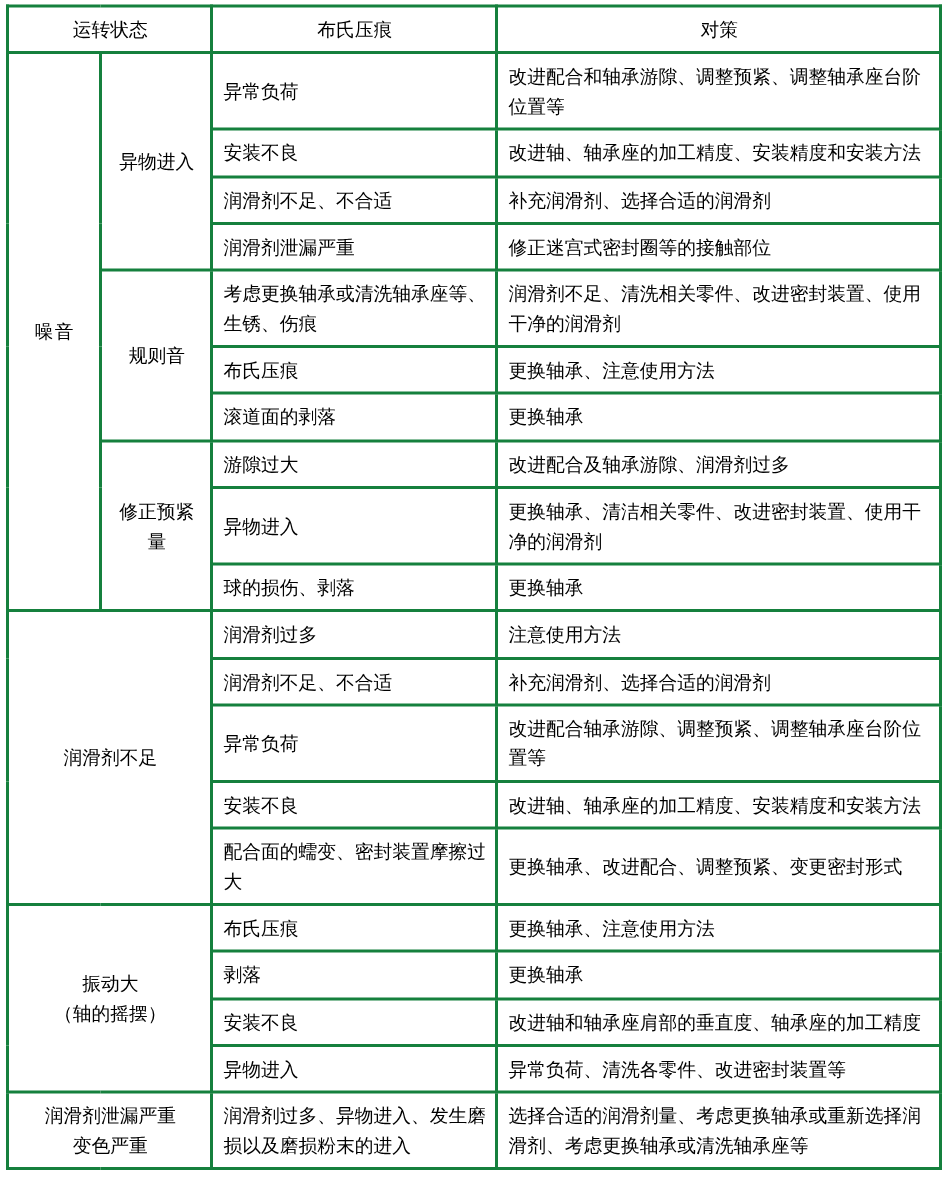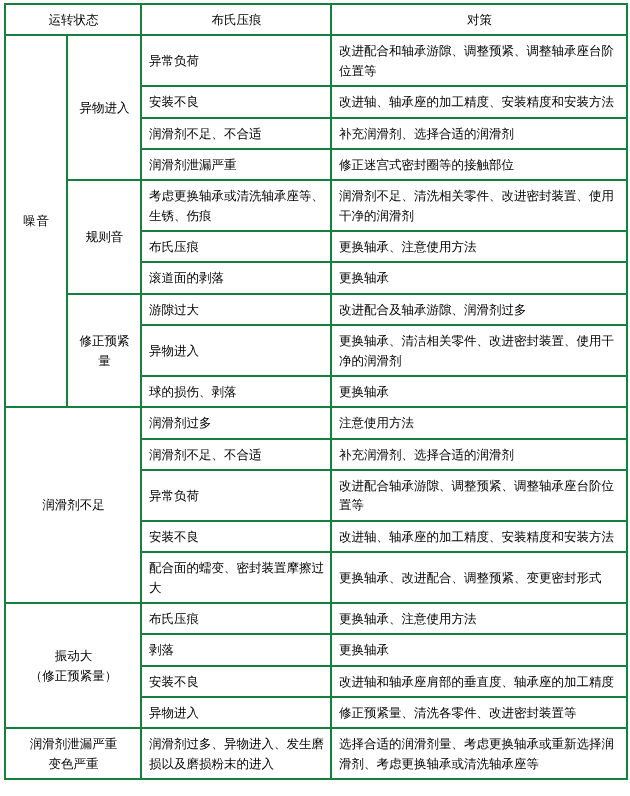--- a/index.html
+++ b/index.html
@@ -143,35 +143,35 @@
         <td>安装不良</td>
         <td>改进轴、轴承座的加工精度、安装精度和安装方法</td>
       </tr>
       <tr>
         <td>配合面的蠕变、密封装置摩擦过大</td>
         <td>更换轴承、改进配合、调整预紧、变更密封形式</td>
       </tr>
 
       <tr>
         <td rowspan="4" colspan="2" class="ctr vmid" style="white-space: pre-line;">振动大
-（修正预紧量）</td>
+（轴的摇摆）</td>
         <td>布氏压痕</td>
         <td>更换轴承、注意使用方法</td>
       </tr>
       <tr>
         <td>剥落</td>
         <td>更换轴承</td>
       </tr>
       <tr>
         <td>安装不良</td>
         <td>改进轴和轴承座肩部的垂直度、轴承座的加工精度</td>
       </tr>
       <tr>
         <td>异物进入</td>
-        <td>修正预紧量、清洗各零件、改进密封装置等</td>
+        <td>异常负荷、清洗各零件、改进密封装置等</td>
       </tr>
 
       <tr>
         <td colspan="2" class="ctr vmid" style="white-space: pre-line; margin-top: 48px;">润滑剂泄漏严重
 变色严重</td>
         <td>润滑剂过多、异物进入、发生磨损以及磨损粉末的进入</td>
         <td>选择合适的润滑剂量、考虑更换轴承或重新选择润滑剂、考虑更换轴承或清洗轴承座等</td>
       </tr>
     </tbody>
   </table>

